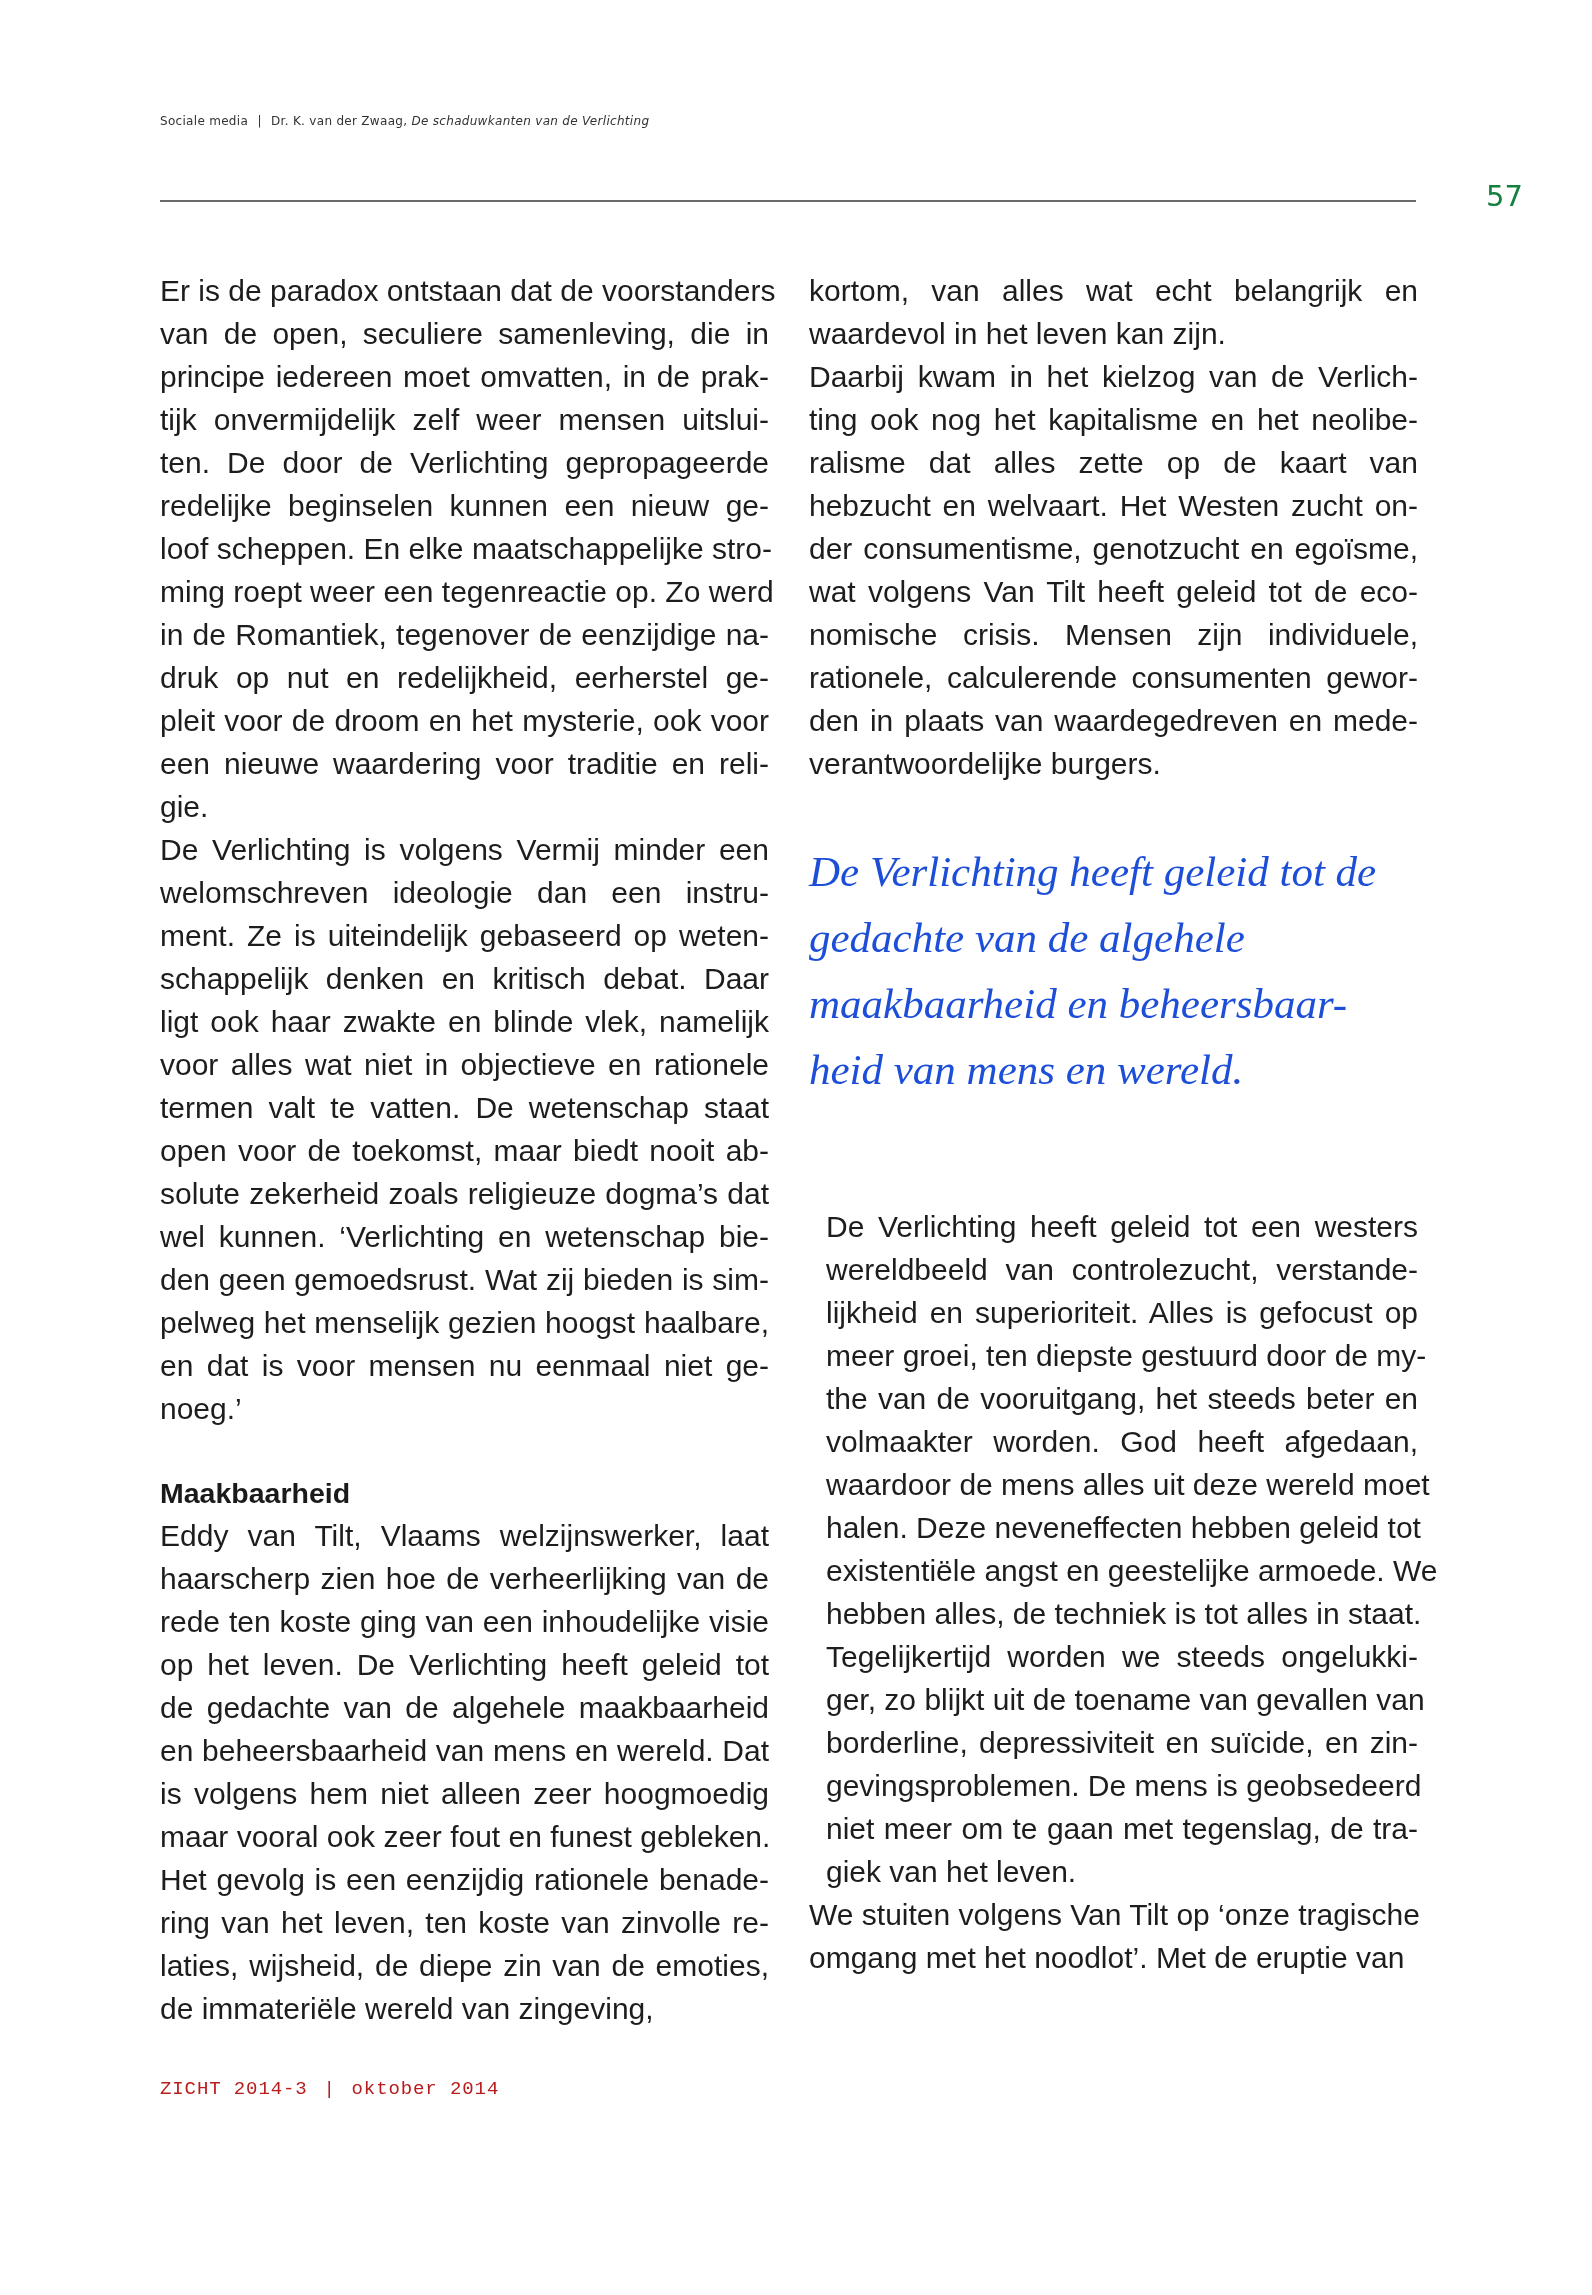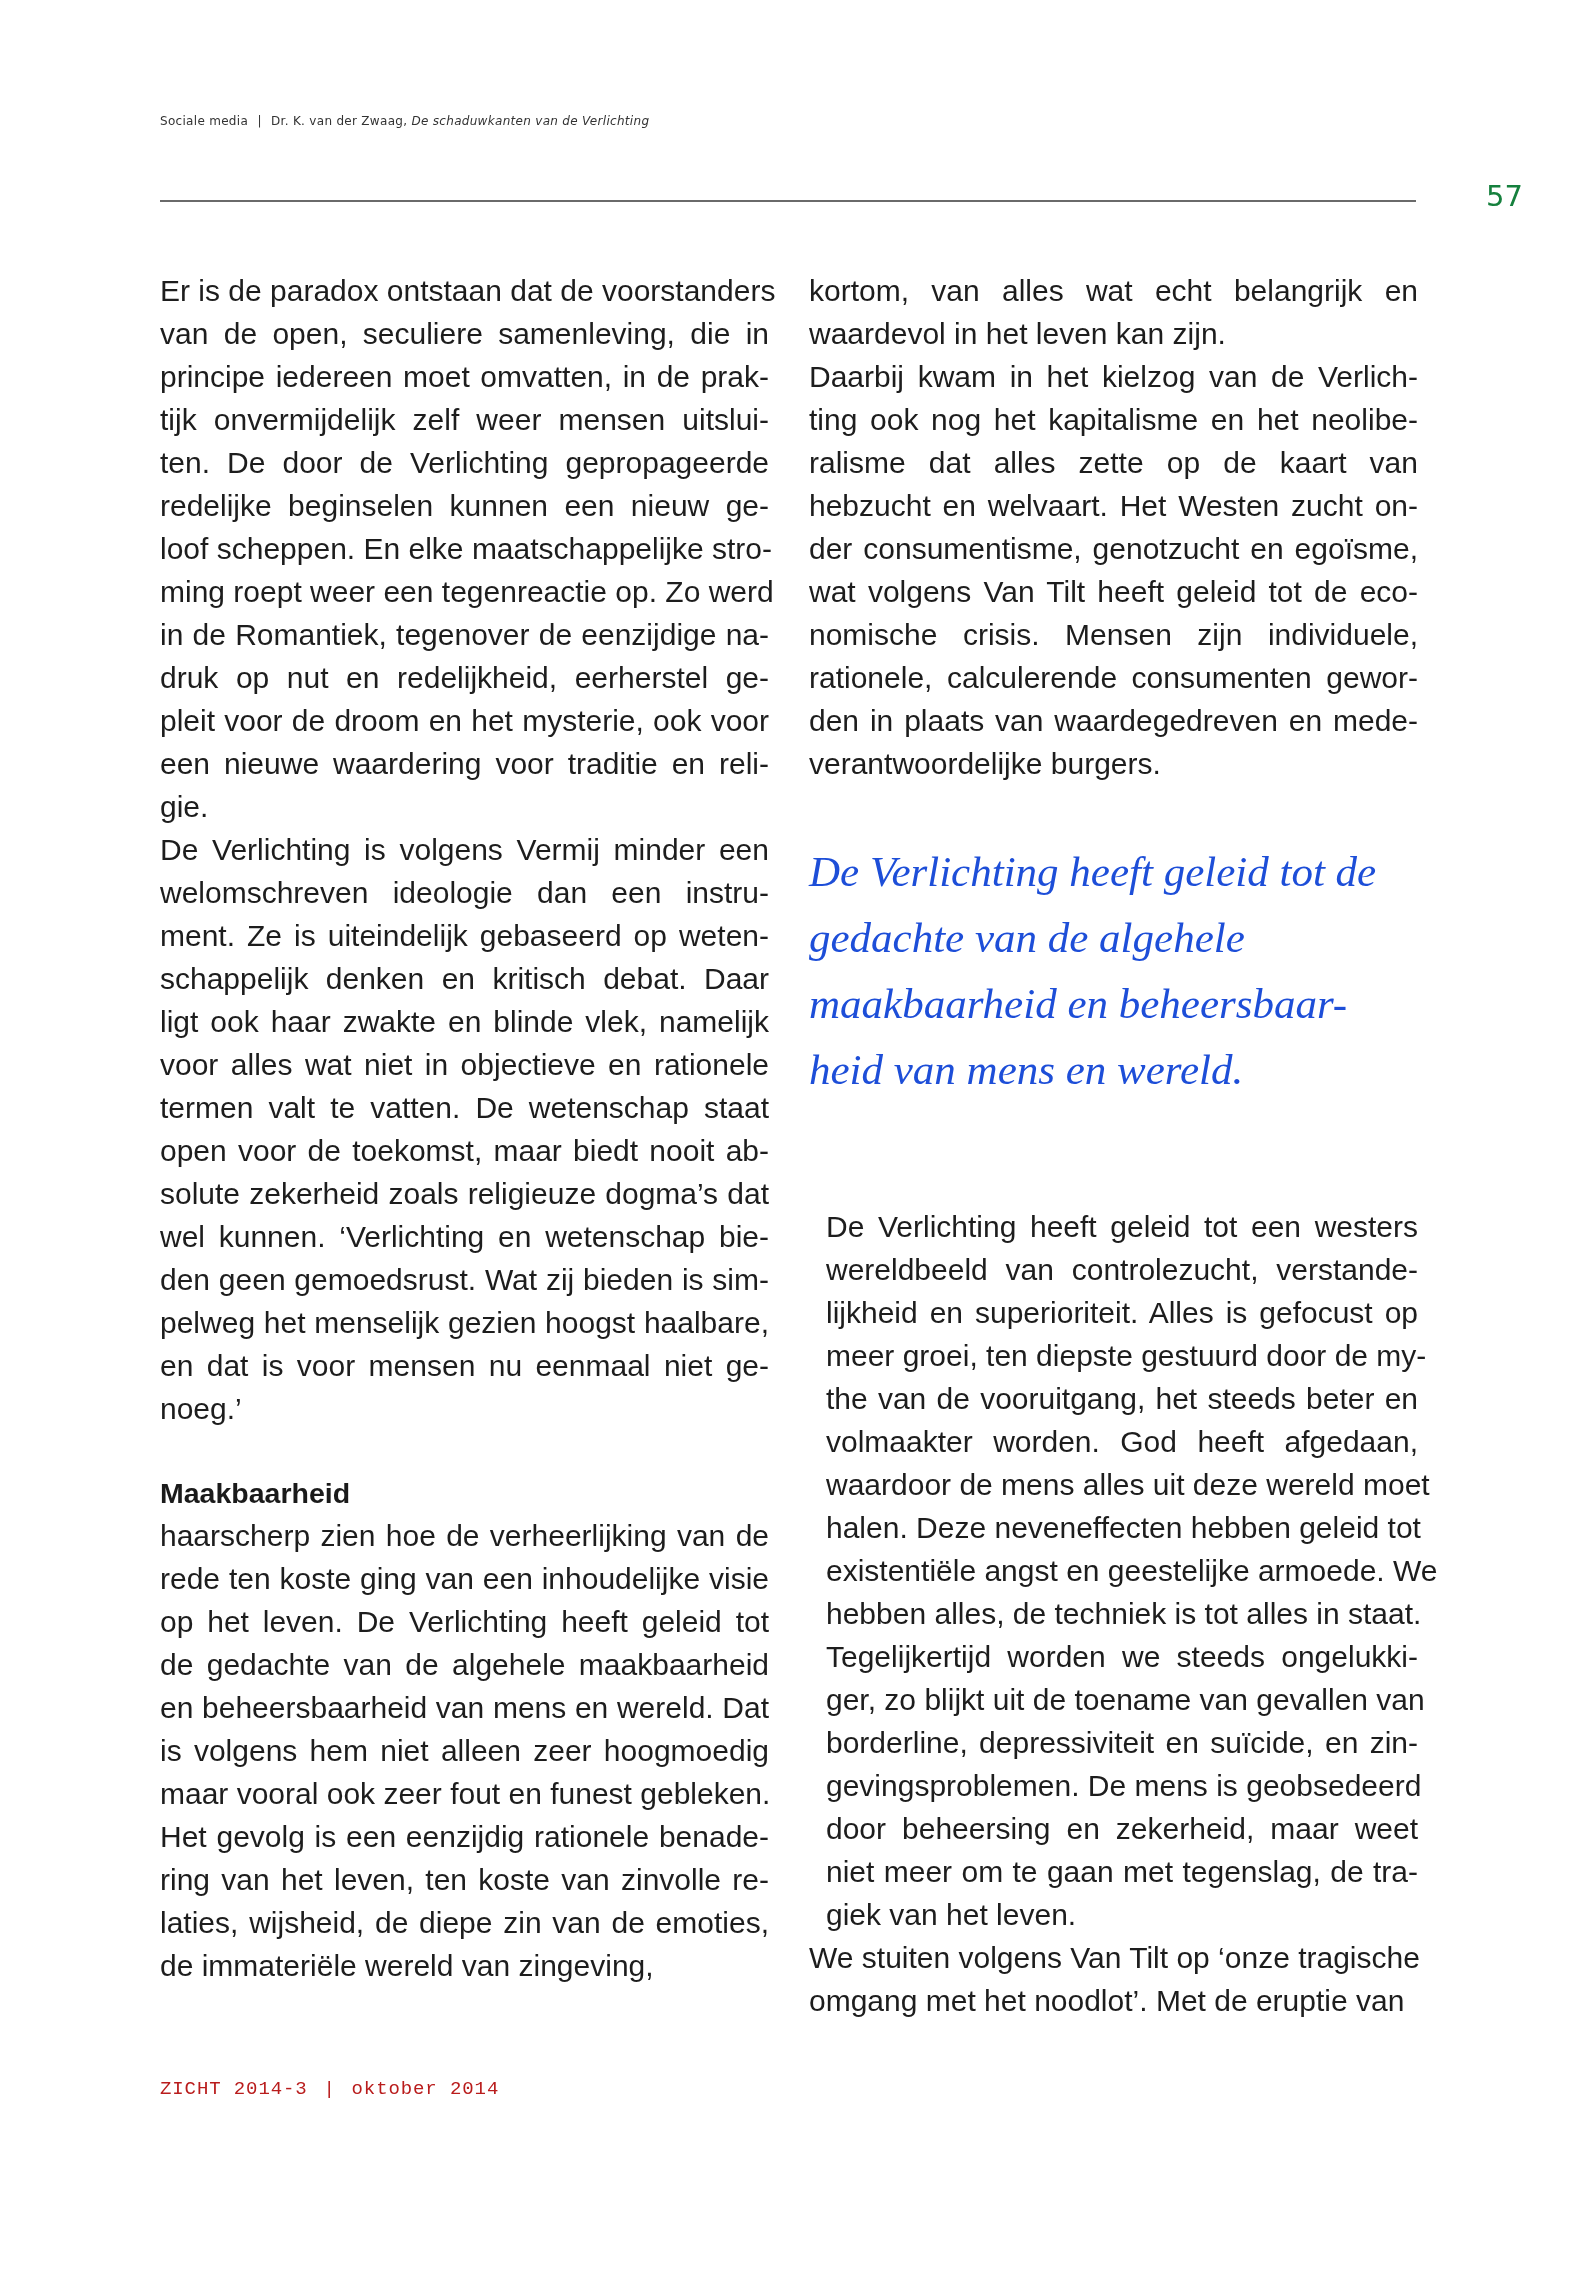--- a/index.html
+++ b/index.html
@@ -78,20 +78,21 @@
       <span class="ln">open voor de toekomst, maar biedt nooit ab-</span>
       <span class="ln">solute zekerheid zoals religieuze dogma’s dat</span>
       <span class="ln">wel kunnen. ‘Verlichting en wetenschap bie-</span>
       <span class="ln">den geen gemoedsrust. Wat zij bieden is sim-</span>
       <span class="ln">pelweg het menselijk gezien hoogst haalbare,</span>
       <span class="ln">en dat is voor mensen nu eenmaal niet ge-</span>
       <span class="ln last">noeg.’</span>
     </p>
   <h2 class="heading">Maakbaarheid</h2>
   <p class="para">
+      <span class="ln">Eddy van Tilt, Vlaams welzijnswerker, laat</span>
       <span class="ln">haarscherp zien hoe de verheerlijking van de</span>
       <span class="ln">rede ten koste ging van een inhoudelijke visie</span>
       <span class="ln">op het leven. De Verlichting heeft geleid tot</span>
       <span class="ln">de gedachte van de algehele maakbaarheid</span>
       <span class="ln">en beheersbaarheid van mens en wereld. Dat</span>
       <span class="ln">is volgens hem niet alleen zeer hoogmoedig</span>
       <span class="ln">maar vooral ook zeer fout en funest gebleken.</span>
       <span class="ln">Het gevolg is een eenzijdig rationele benade-</span>
       <span class="ln">ring van het leven, ten koste van zinvolle re-</span>
       <span class="ln">laties, wijsheid, de diepe zin van de emoties,</span>
@@ -130,21 +131,20 @@
       <span class="ln">the van de vooruitgang, het steeds beter en</span>
       <span class="ln">volmaakter worden. God heeft afgedaan,</span>
       <span class="ln">waardoor de mens alles uit deze wereld moet</span>
       <span class="ln">halen. Deze neveneffecten hebben geleid tot</span>
       <span class="ln">existentiële angst en geestelijke armoede. We</span>
       <span class="ln">hebben alles, de techniek is tot alles in staat.</span>
       <span class="ln">Tegelijkertijd worden we steeds ongelukki-</span>
       <span class="ln">ger, zo blijkt uit de toename van gevallen van</span>
       <span class="ln">borderline, depressiviteit en suïcide, en zin-</span>
       <span class="ln">gevingsproblemen. De mens is geobsedeerd</span>
-      <span class="ln">door beheersing en zekerheid, maar weet</span>
       <span class="ln">niet meer om te gaan met tegenslag, de tra-</span>
       <span class="ln last">giek van het leven.</span>
     </p>
   <p class="para">
       <span class="ln">We stuiten volgens Van Tilt op ‘onze tragische</span>
       <span class="ln last">omgang met het noodlot’. Met de eruptie van</span>
     </p>
 </div>
 
 <div class="footer">

